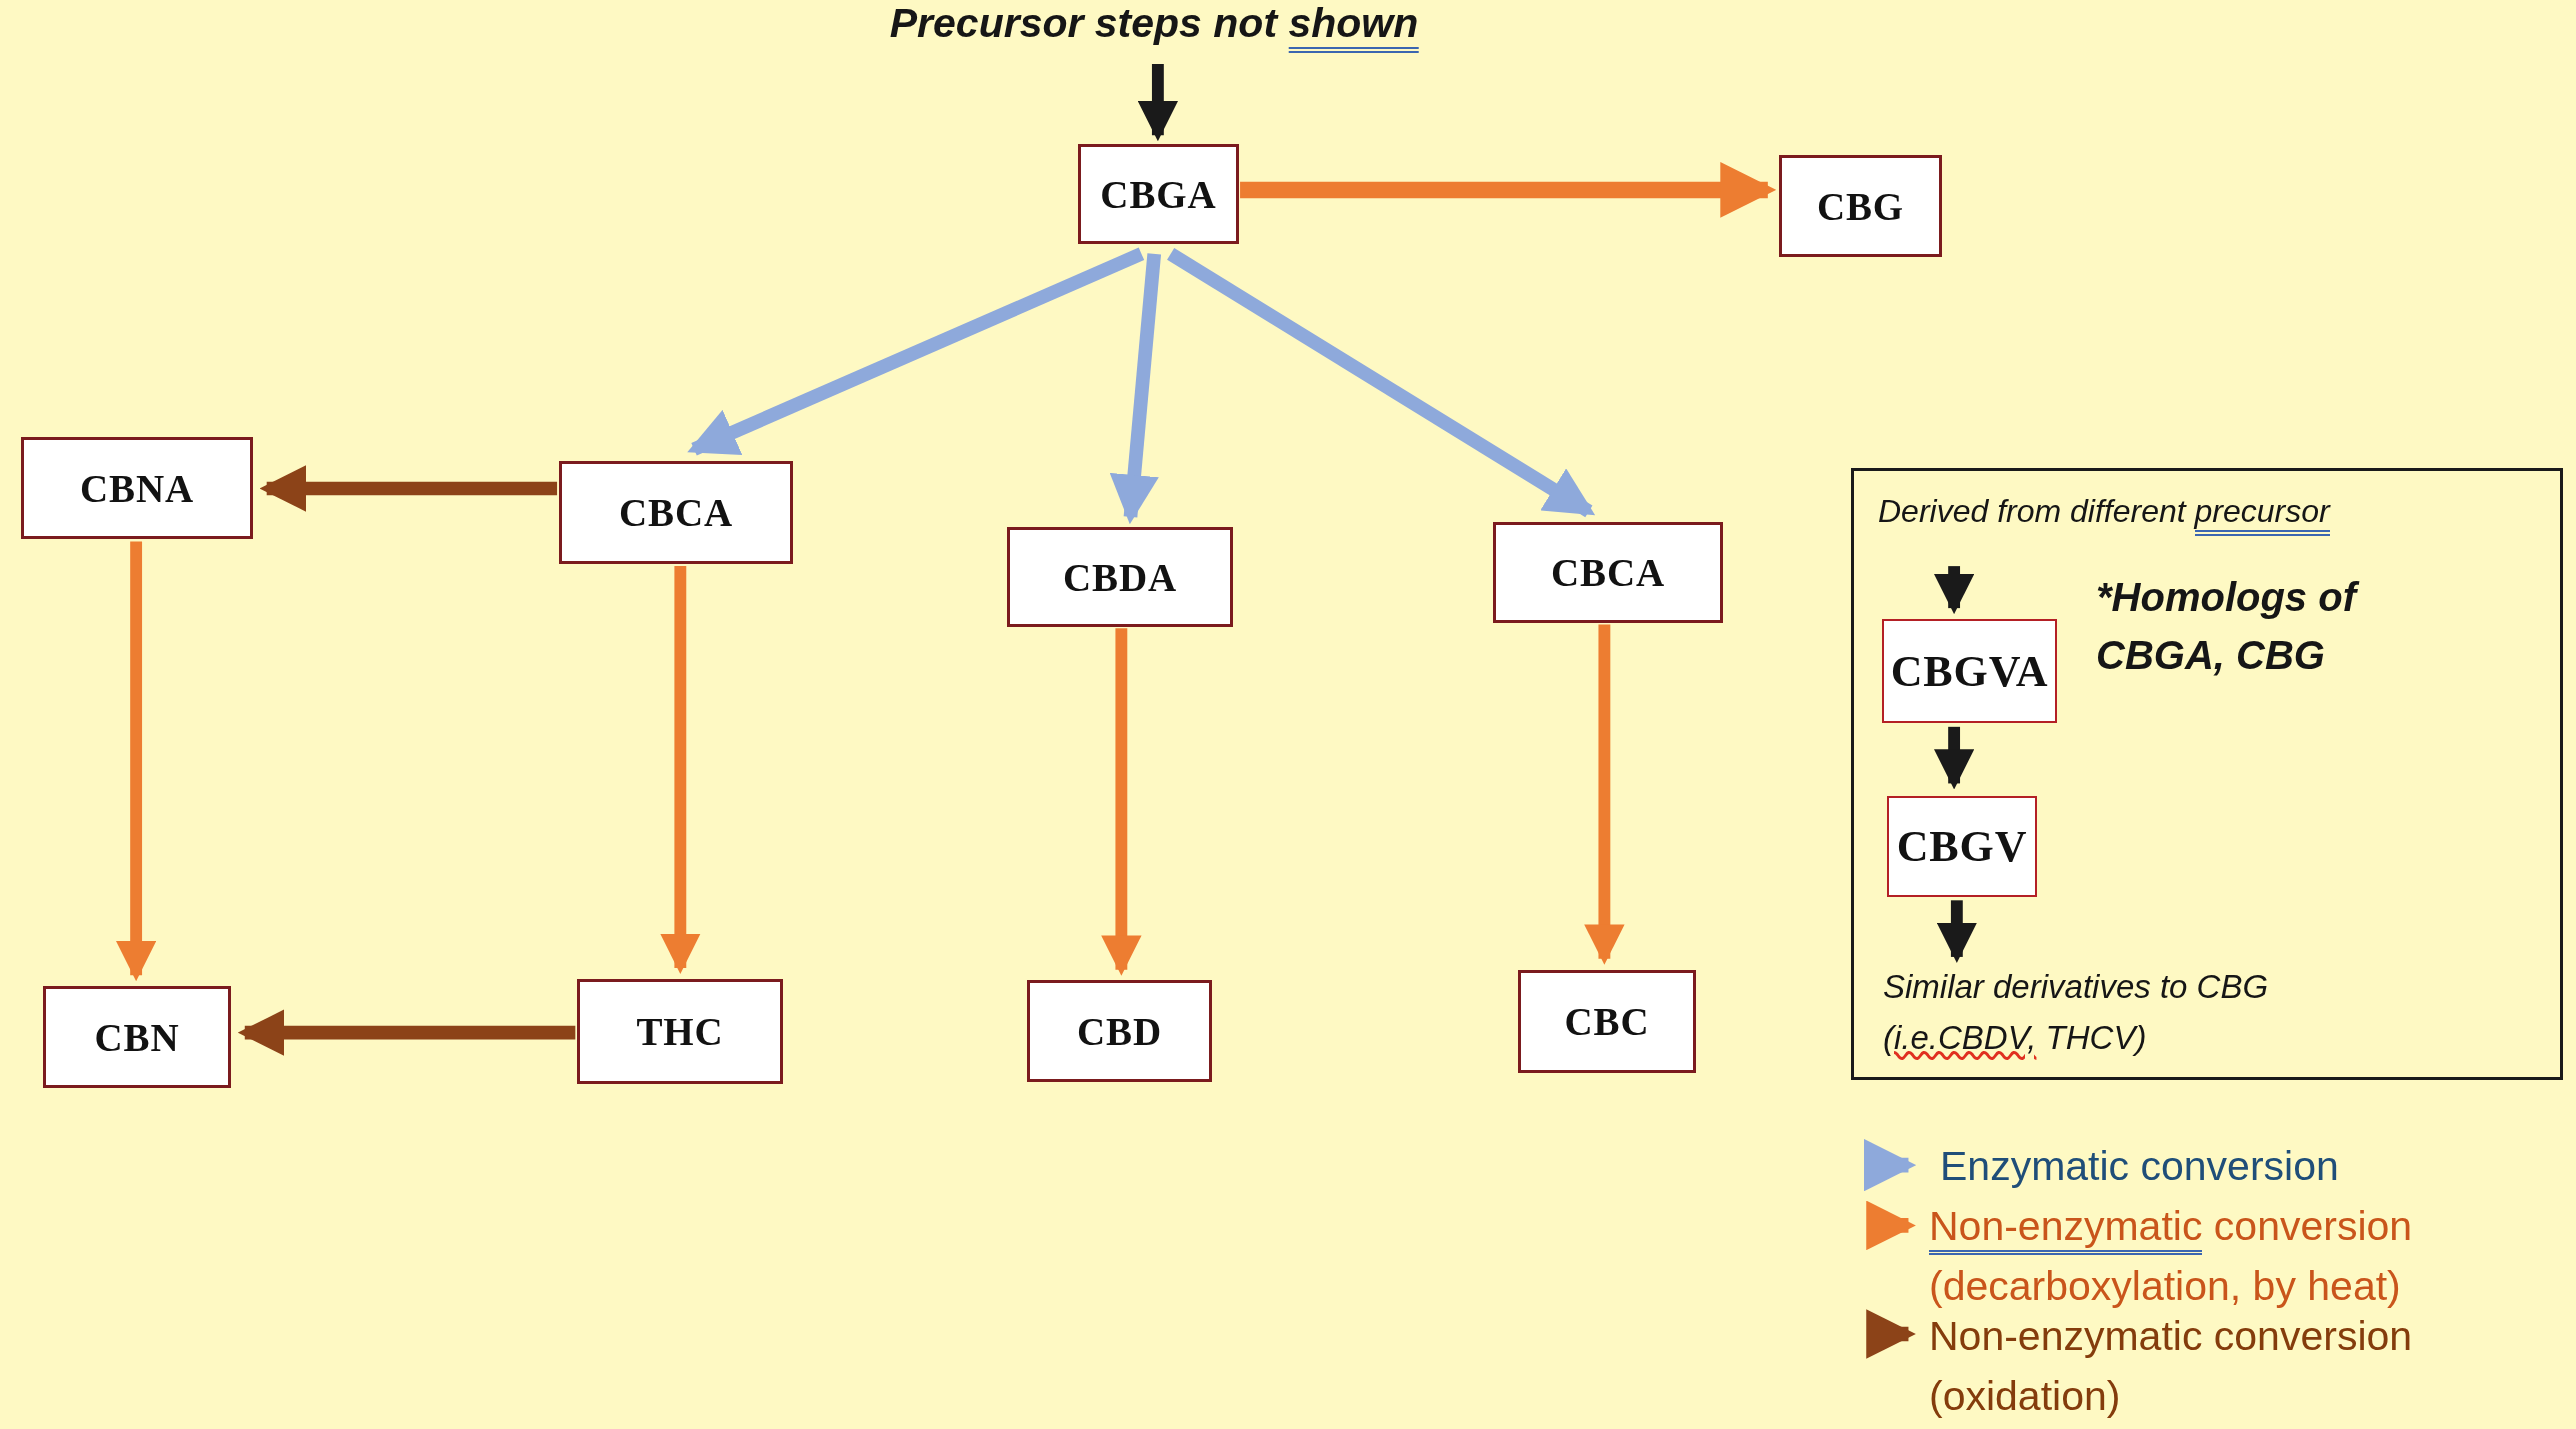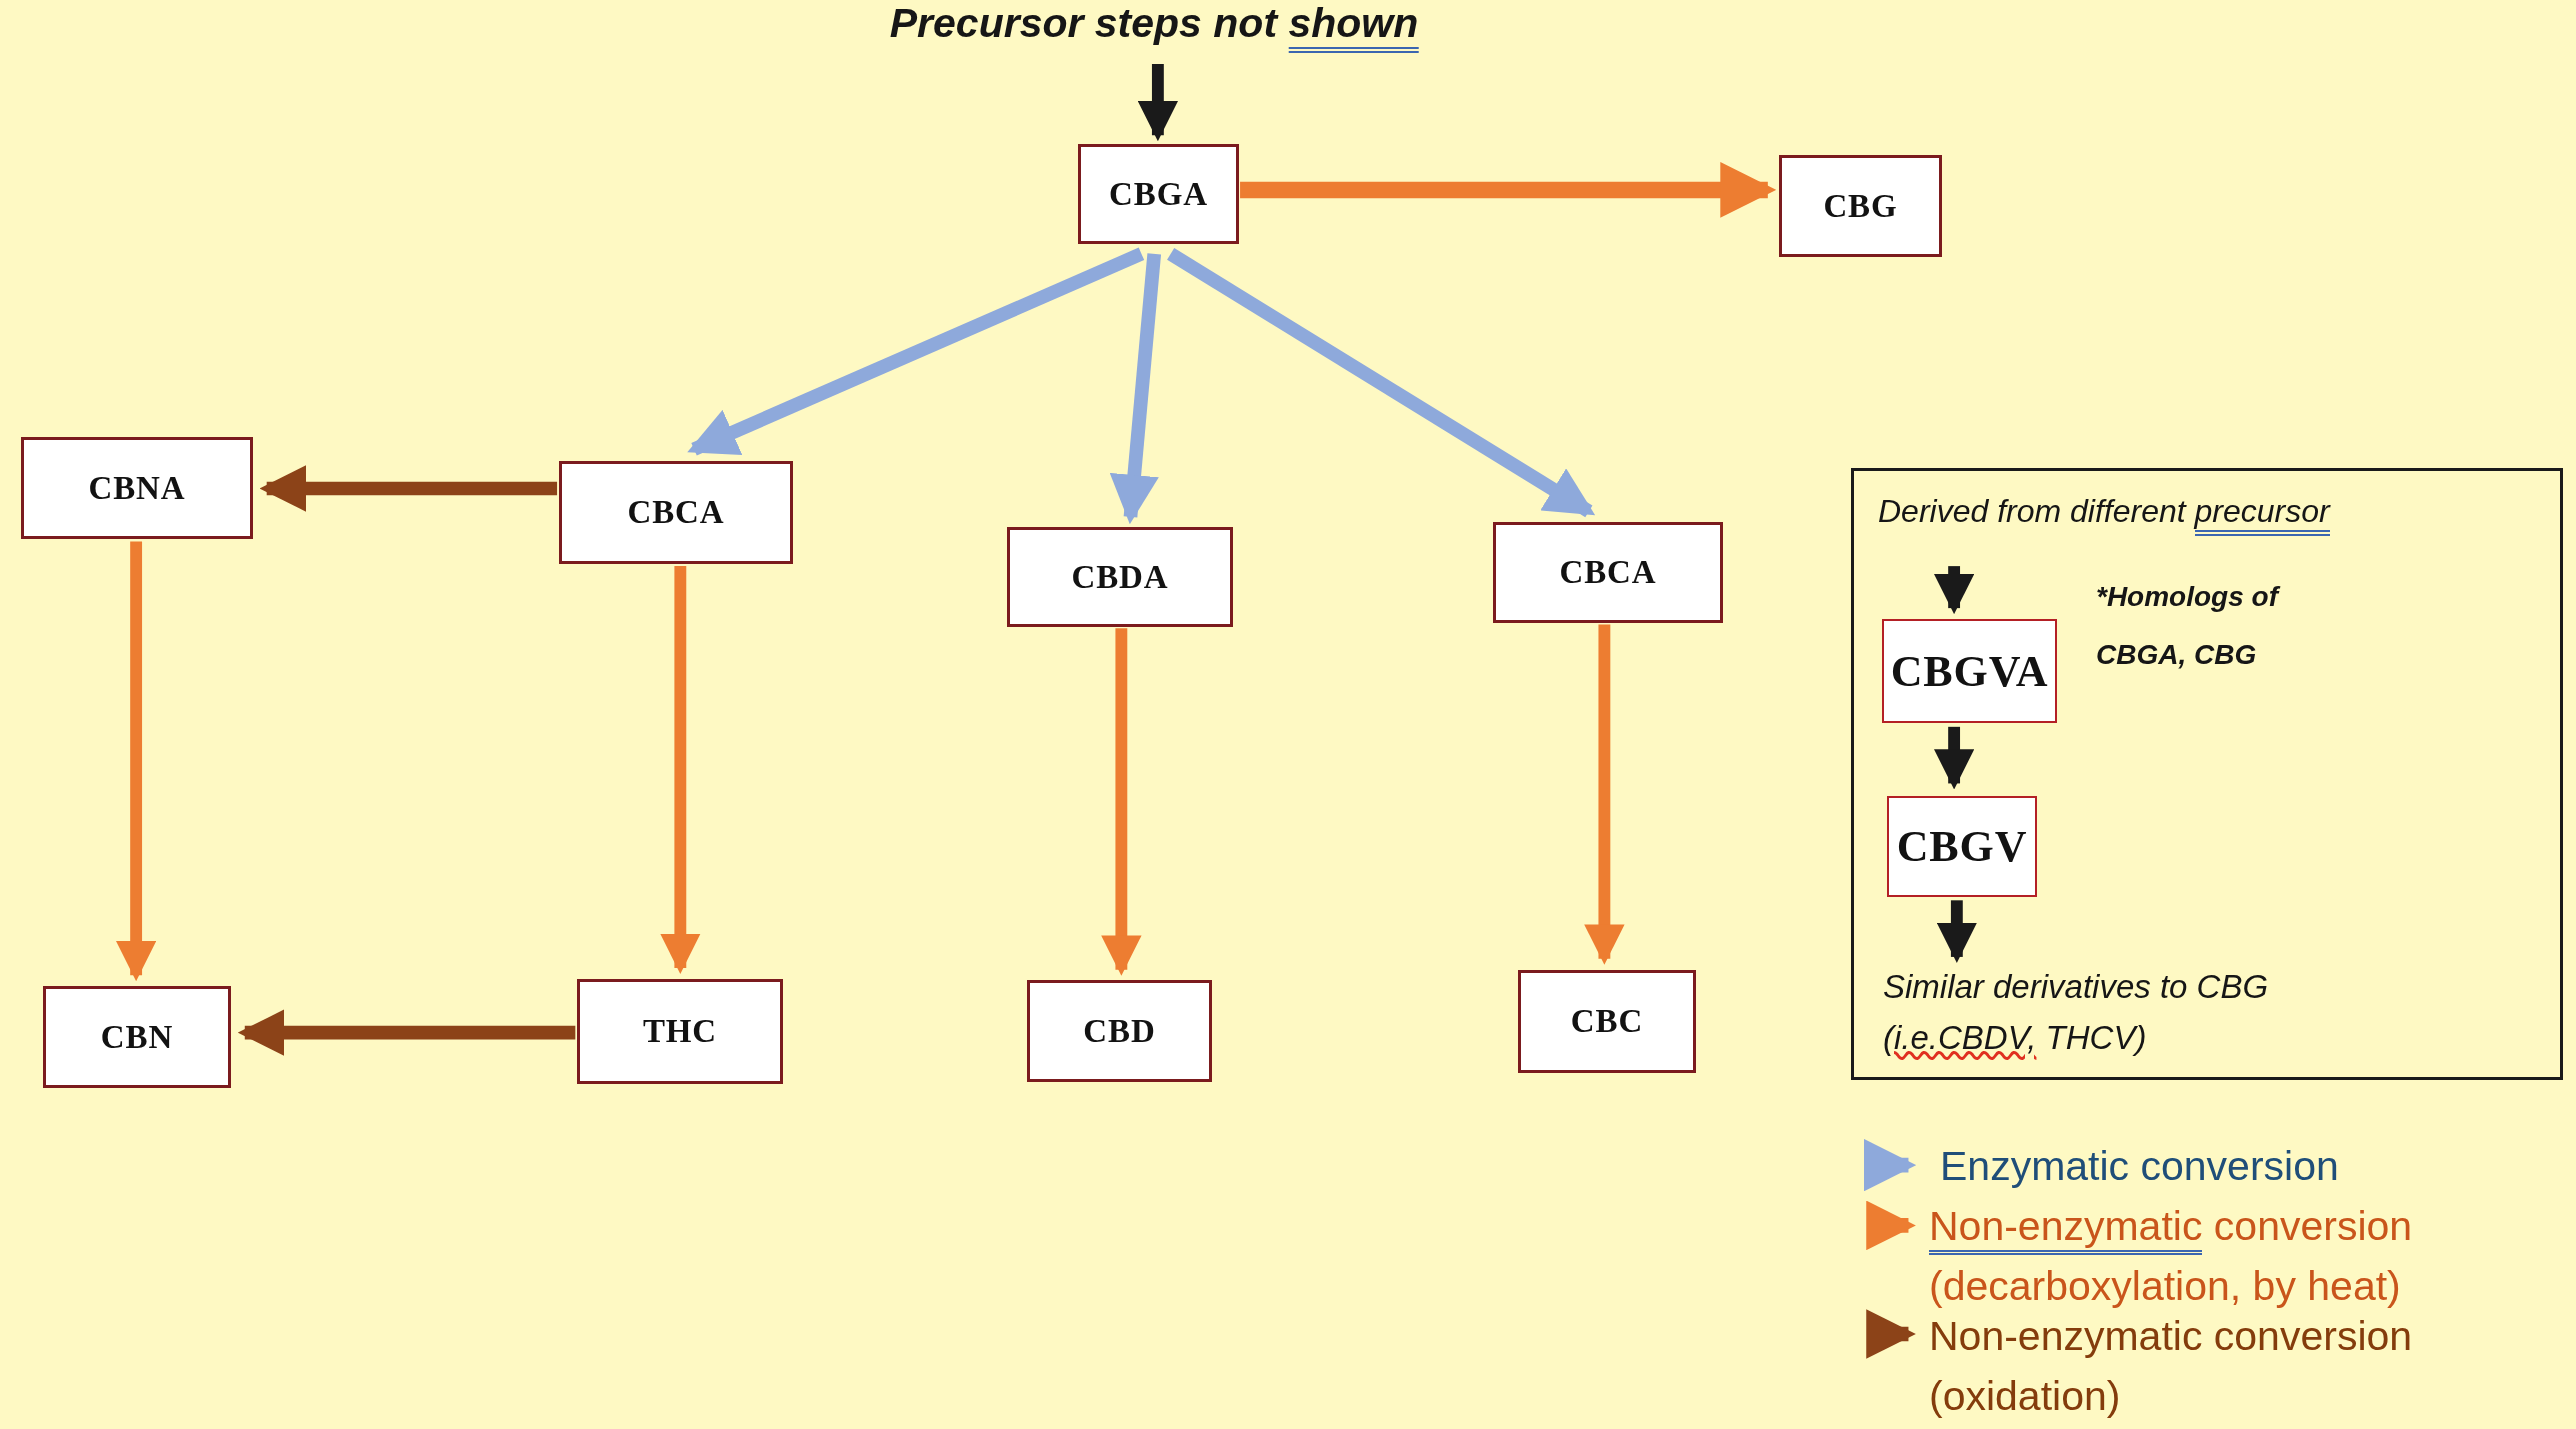--- a/index.html
+++ b/index.html
@@ -14,21 +14,21 @@
   .node{
     position:absolute;
     background:#ffffff;
     border:3.7px solid var(--c-node_border);
     display:flex;align-items:center;justify-content:center;
     box-sizing:border-box;
   }
   .node .lbl{
     font-family:"Liberation Serif",serif;
     font-weight:700;
-    font-size:33px;
+    font-size:39px;
     color:#121212;
     letter-spacing:0.9px;
     white-space:nowrap;
   }
   .node.homolog{border:2.7px solid var(--c-homolog_border);margin-left:12px;}
   .annot{
     position:absolute;
     font-style:italic;
     color:#161616;
     white-space:nowrap;
@@ -45,21 +45,21 @@
   #side-panel{
     position:absolute;
     left:1851px;top:468px;width:712px;height:612px;
     border:3.7px solid var(--c-panel_border);
     box-sizing:border-box;
     background:transparent;
   }
   #panel-title{left:1878px;top:493px;font-size:32px;font-weight:500;}
   #homologs-note{
     left:2096px;top:568px;
-    font-size:28px;font-weight:700;line-height:58px;
+    font-size:40px;font-weight:700;line-height:58px;
     white-space:nowrap;
   }
   #derivatives-note{
     left:1883px;top:961px;
     font-size:33px;font-weight:500;line-height:51px;
     white-space:nowrap;
   }
   .squiggly{
     text-decoration-line:underline;
     text-decoration-style:wavy;

